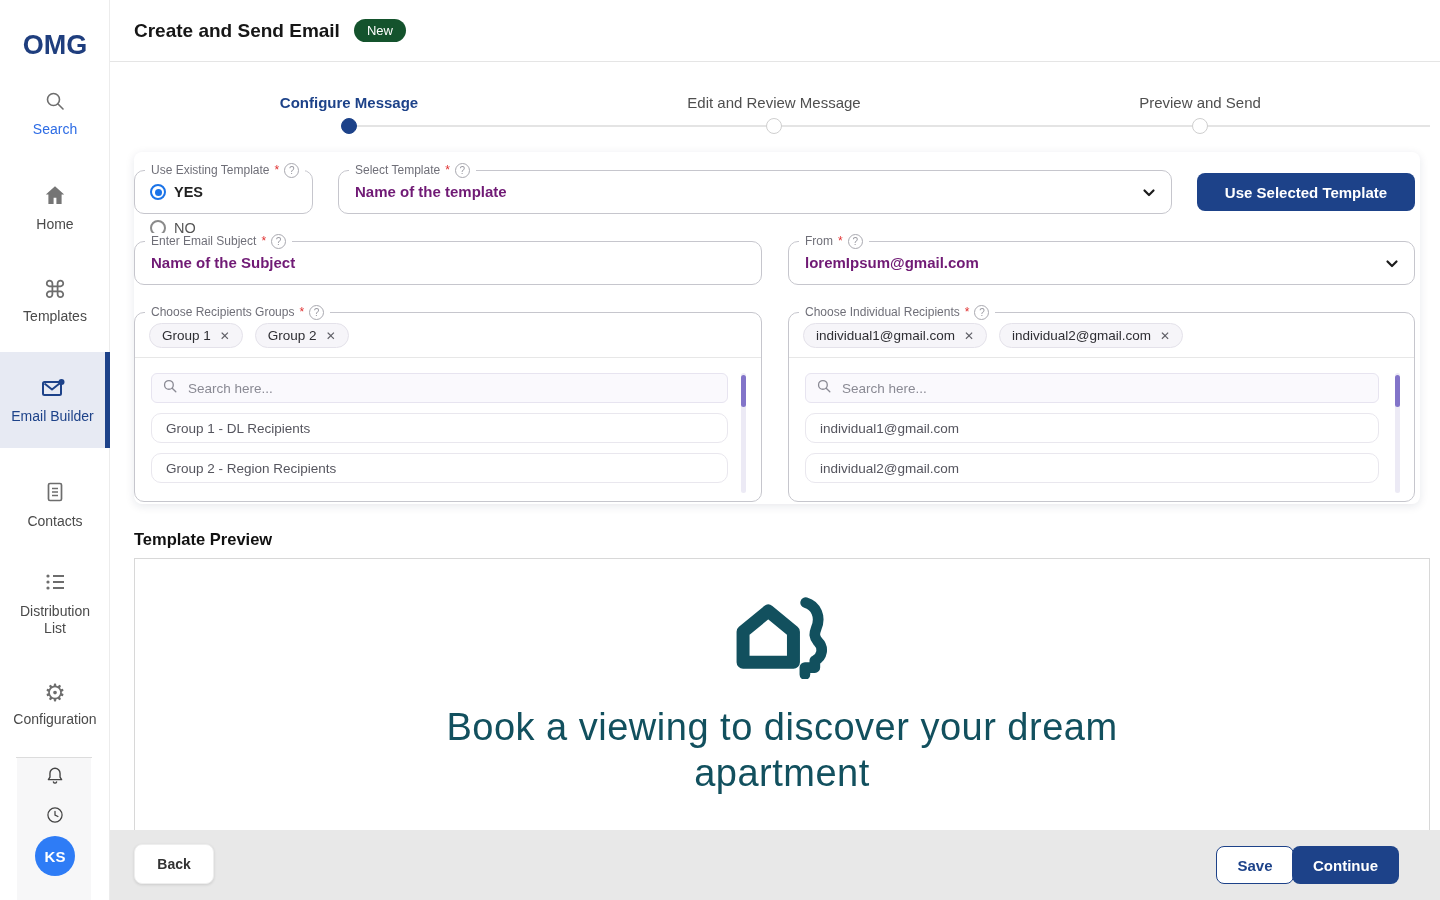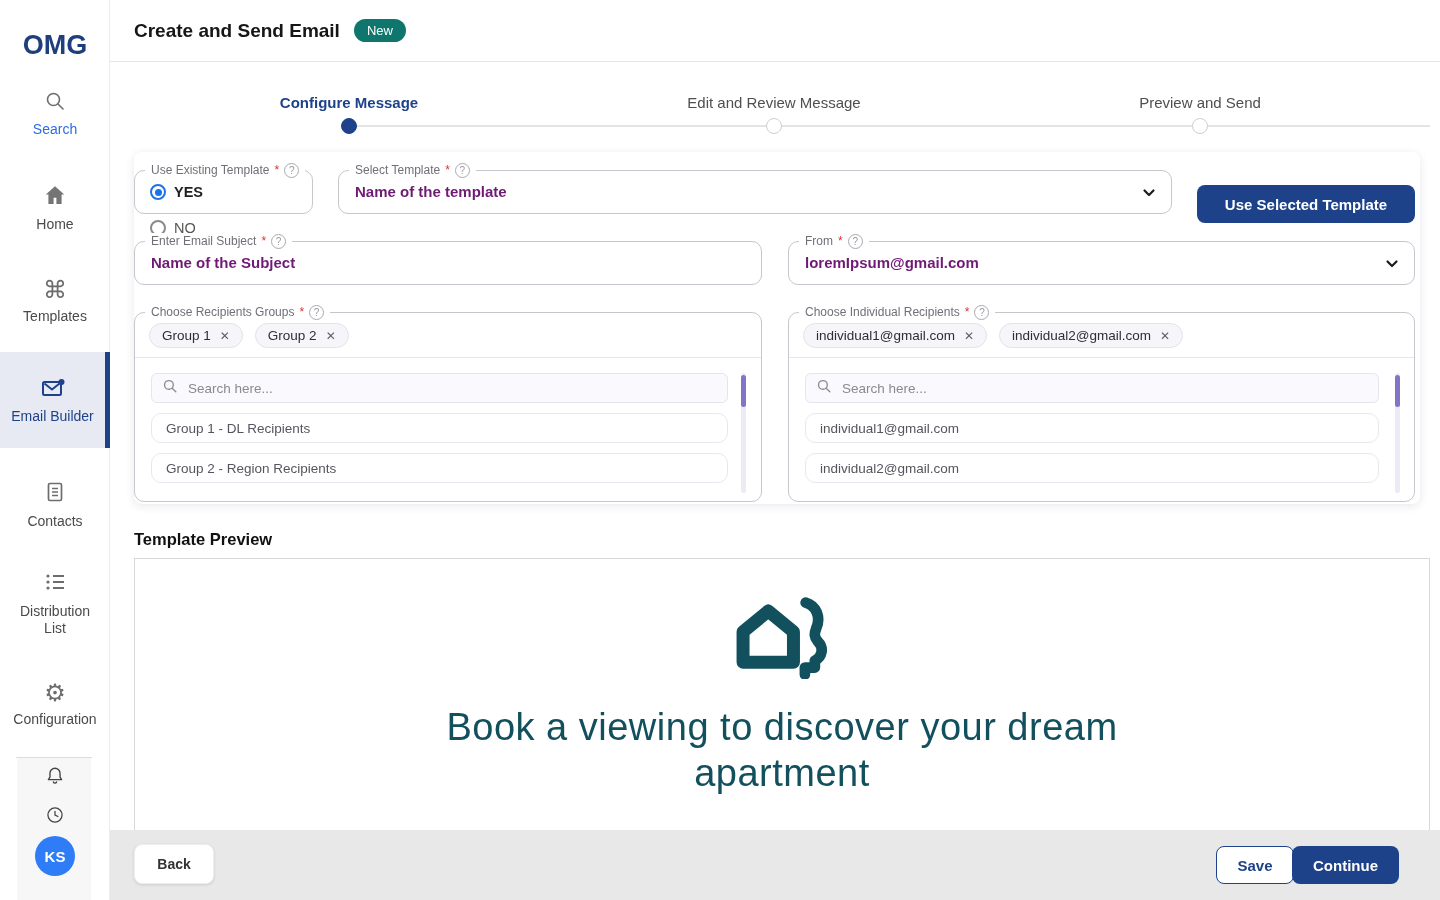--- a/index.html
+++ b/index.html
@@ -33,21 +33,21 @@
   .side-bell { position:absolute; top:765px; left:0; width:110px; display:flex; justify-content:center; cursor:pointer; }
   .side-clock { position:absolute; top:805px; left:0; width:110px; display:flex; justify-content:center; cursor:pointer; }
   .avatar { position:absolute; top:836px; left:35px; width:40px; height:40px; border-radius:50%;
     background:#2E7CF6; color:#fff; font-size:15px; font-weight:700; display:flex;
     align-items:center; justify-content:center; cursor:pointer; }
 
   
   .main-header { position:absolute; left:110px; top:0; right:0; height:62px;
     border-bottom:1px solid #e5e5e5; display:flex; align-items:center; padding-left:24px; background:#fff; }
   .page-title { font-size:19px; font-weight:700; color:#161616; }
-  .badge-new { margin-left:14px; background:#0f766e; color:#fff; font-size:13px;
+  .badge-new { margin-left:14px; background:#14532d; color:#fff; font-size:13px;
     padding:4px 13px; border-radius:13px; line-height:15px; }
 
   
   .stepper { position:absolute; left:110px; top:62px; right:0; height:90px; background:#fff; }
   .step-line { position:absolute; left:239px; top:63px; width:1081px; height:2px; background:#e4e4e4; }
   .step-label { position:absolute; top:32px; transform:translateX(-50%); font-size:15px; color:#4f4f4f; white-space:nowrap; cursor:pointer; }
   .step-label.active { color:#1D4289; font-weight:700; }
   .step-dot { position:absolute; top:56px; width:16px; height:16px; border-radius:50%;
     background:#fff; border:1.5px solid #cfcfcf; transform:translateX(-50%); cursor:pointer; }
   .step-dot.active { background:#1D4289; border-color:#1D4289; }
@@ -74,21 +74,21 @@
   .radio-opt .no { color:#555; font-weight:500; }
 
   .f-template { left:204px; top:18px; width:834px; height:44px; cursor:pointer; }
   .f-subject  { left:0;   top:89px; width:628px; height:44px; }
   .f-from     { left:654px; top:89px; width:627px; height:44px; cursor:pointer; }
   .fvalue { padding:12px 16px 0 16px; font-size:15px; font-weight:700; color:#701a75; white-space:nowrap; overflow:hidden; }
   .chev { position:absolute; right:14px; top:14px; }
 
   .btn-use-template { position:absolute; left:1063px; top:21px; width:218px; height:38px;
     background:#1D4289; border:none; border-radius:8px; color:#fff; font-size:15px; font-weight:700;
-    font-family:"Liberation Sans", sans-serif; cursor:pointer;margin-top:12px; }
+    font-family:"Liberation Sans", sans-serif; cursor:pointer; }
 
   .panel { height:190px; top:160px; }
   .panel-left { left:0; width:628px; }
   .panel-right { left:654px; width:627px; }
   .chip-row { position:absolute; left:14px; top:10px; display:flex; gap:12px; }
   .chip { display:inline-flex; align-items:center; gap:9px; padding:4px 12px; background:#f6f5f9;
     border:1px solid #e4e2ea; border-radius:14px; font-size:13.5px; color:#2e2e33;text-align:right; }
   .chip-x { font-size:12px; color:#5f5f66; cursor:pointer; }
   .panel-div { position:absolute; left:0; right:0; top:44px; border-bottom:1px solid #e7e7e7; }
   .search-box { position:absolute; left:16px; top:60px; height:30px; background:#faf9fd;

